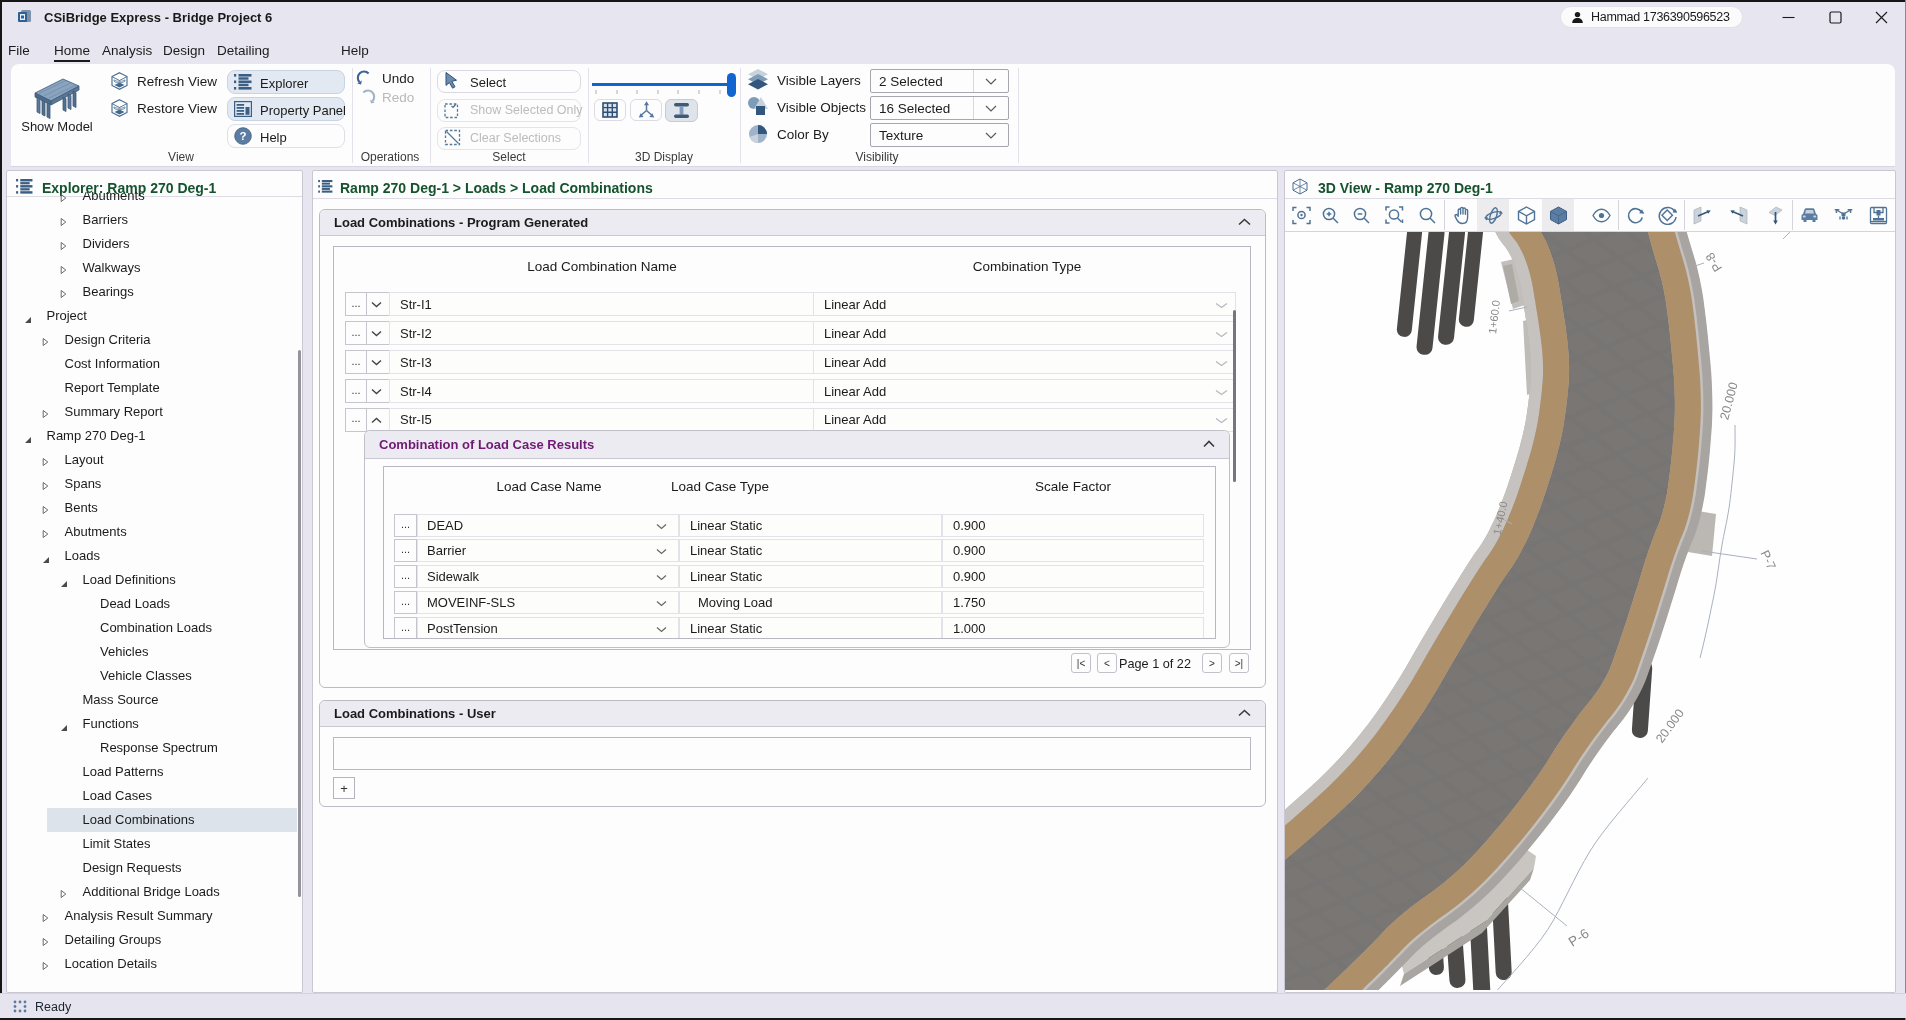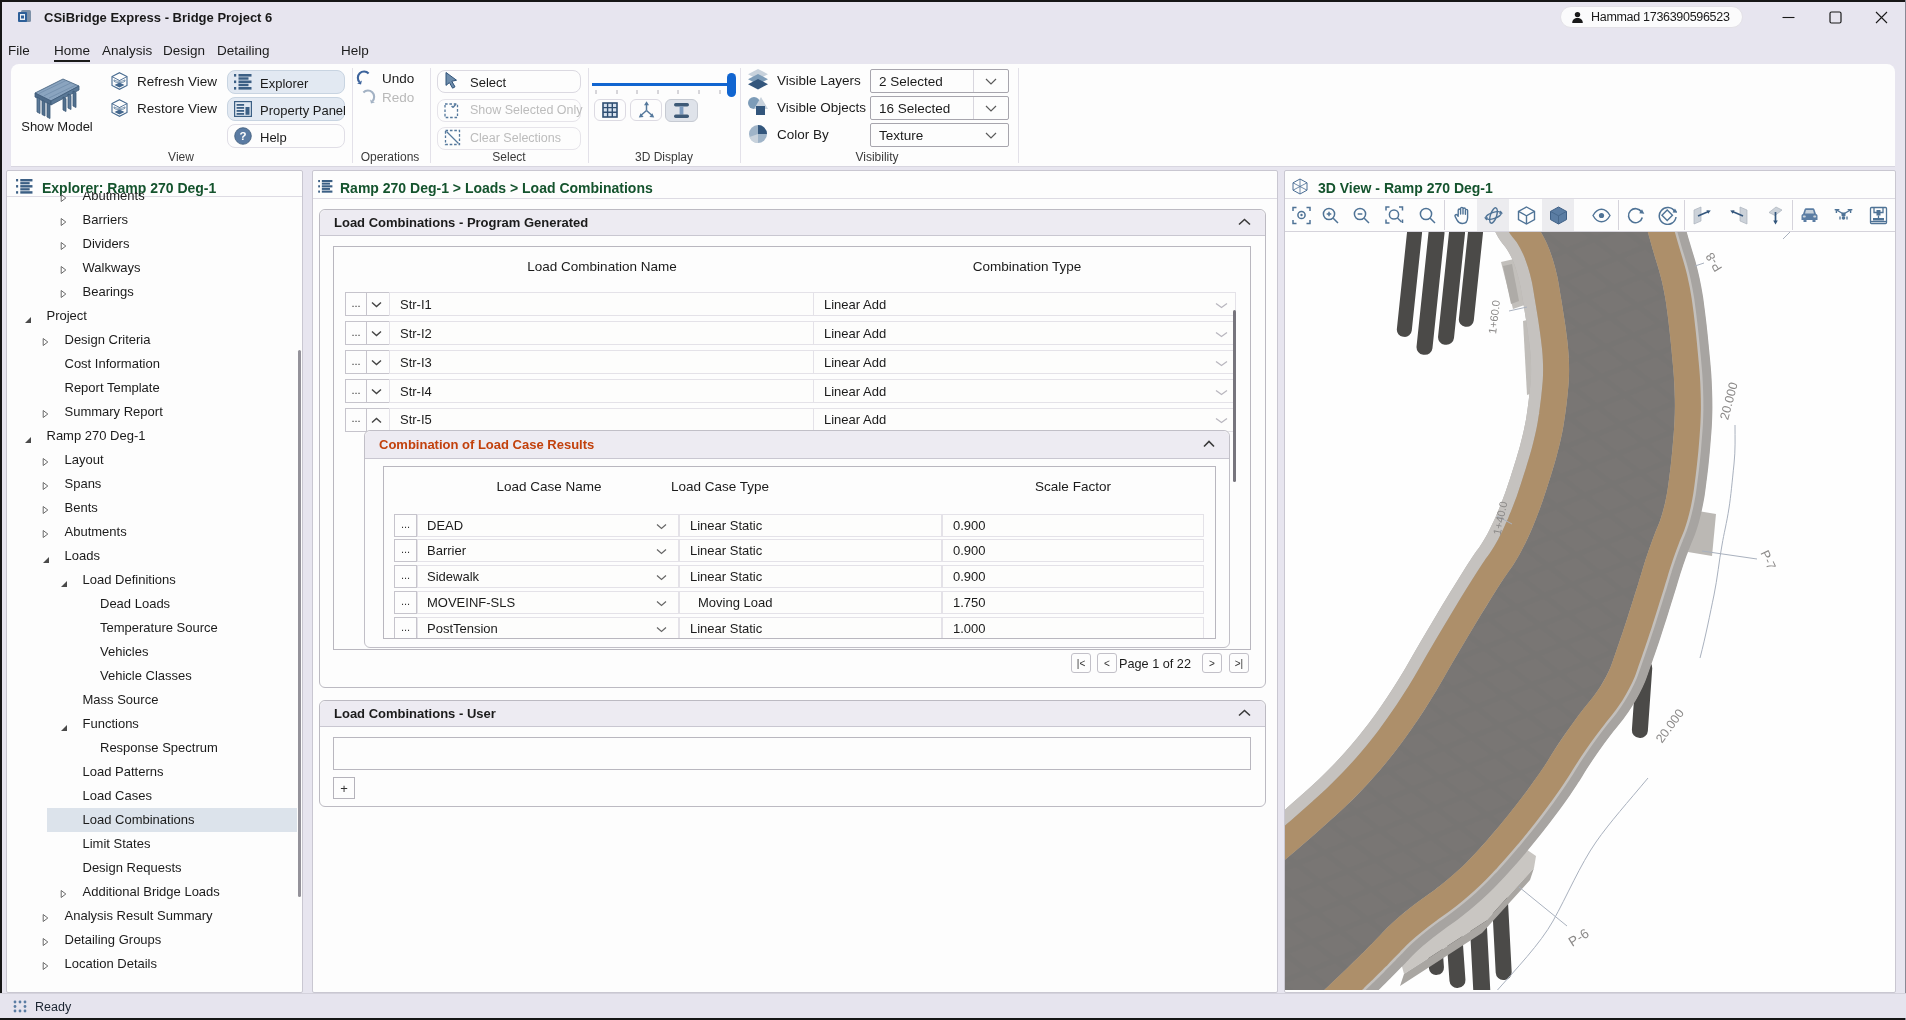--- a/index.html
+++ b/index.html
@@ -347,21 +347,21 @@
     <div class="treerow" style="left:0;top:376px;width:290px;">
       <span style="position:absolute;left:53px;top:8px;"><svg width="8" height="8" viewBox="0 0 8 8" style="flex:none;">
           <polygon points="7,1 7,7 1,7" fill="#4a4a4a"></polygon>
         </svg></span>
       <span style="position:absolute;left:75.5px;top:4px;">Load Definitions</span>
     </div>
     <div class="treerow" style="left:0;top:400px;width:290px;">
       <span style="position:absolute;left:93px;top:4px;">Dead Loads</span>
     </div>
     <div class="treerow" style="left:0;top:424px;width:290px;">
-      <span style="position:absolute;left:93px;top:4px;">Temperature Source</span>
+      <span style="position:absolute;left:93px;top:4px;">Combination Loads</span>
     </div>
     <div class="treerow" style="left:0;top:448px;width:290px;">
       <span style="position:absolute;left:93px;top:4px;">Vehicles</span>
     </div>
     <div class="treerow" style="left:0;top:472px;width:290px;">
       <span style="position:absolute;left:93px;top:4px;">Vehicle Classes</span>
     </div>
     <div class="treerow" style="left:0;top:496px;width:290px;">
       <span style="position:absolute;left:75.5px;top:4px;">Mass Source</span>
     </div>
@@ -517,21 +517,21 @@
   </div>
 <div class="cell" style="left:813px;top:407.5px;width:423px;height:24px;">
     <span style="margin-left:10px;">Linear Add</span>
   </div>
 <svg class="ic" style="left:1215px;top:417.0px;" width="13" height="7" viewBox="0 0 13 7">
     <path d="M1,1.5 L6.5,5.5 L12,1.5" fill="none" stroke="#b9b7bf" stroke-width="1.3"></path>
   </svg>
 <div class="abs" style="left:1233px;top:310px;width:3px;height:172px;background:#77757d;border-radius:2px;"></div>
 <div class="box" style="left:364px;top:429.5px;width:866px;height:218px;border-color:#c1bfc7;">
     <div class="sechdr" style="height:28px;">
-      <span style="margin-left:14px;font-weight:bold;font-size:13px;color:#c2410c;">Combination of Load Case Results</span>
+      <span style="margin-left:14px;font-weight:bold;font-size:13px;color:#701a75;">Combination of Load Case Results</span>
     </div>
   </div>
 <svg class="ic" style="left:1203px;top:440px;" width="12" height="8" viewBox="0 0 12 8">
     <path d="M1,6.5 L6.0,1.5 L11,6.5" fill="none" stroke="#3a3a3a" stroke-width="1.6"></path>
   </svg>
 <div class="tblbox" style="left:383px;top:466px;width:833px;height:173px;"></div>
 <div class="abs" style="left:409px;top:479px;width:280px;text-align:center;font-size:13.5px;">Load Case Name</div>
 <div class="abs" style="left:671px;top:479px;width:280px;text-align:left;font-size:13.5px;">Load Case Type</div>
 <div class="abs" style="left:933px;top:479px;width:280px;text-align:center;font-size:13.5px;">Scale Factor</div>
 <div class="abs" style="left:384px;top:467px;width:831px;height:171px;overflow:hidden;">

